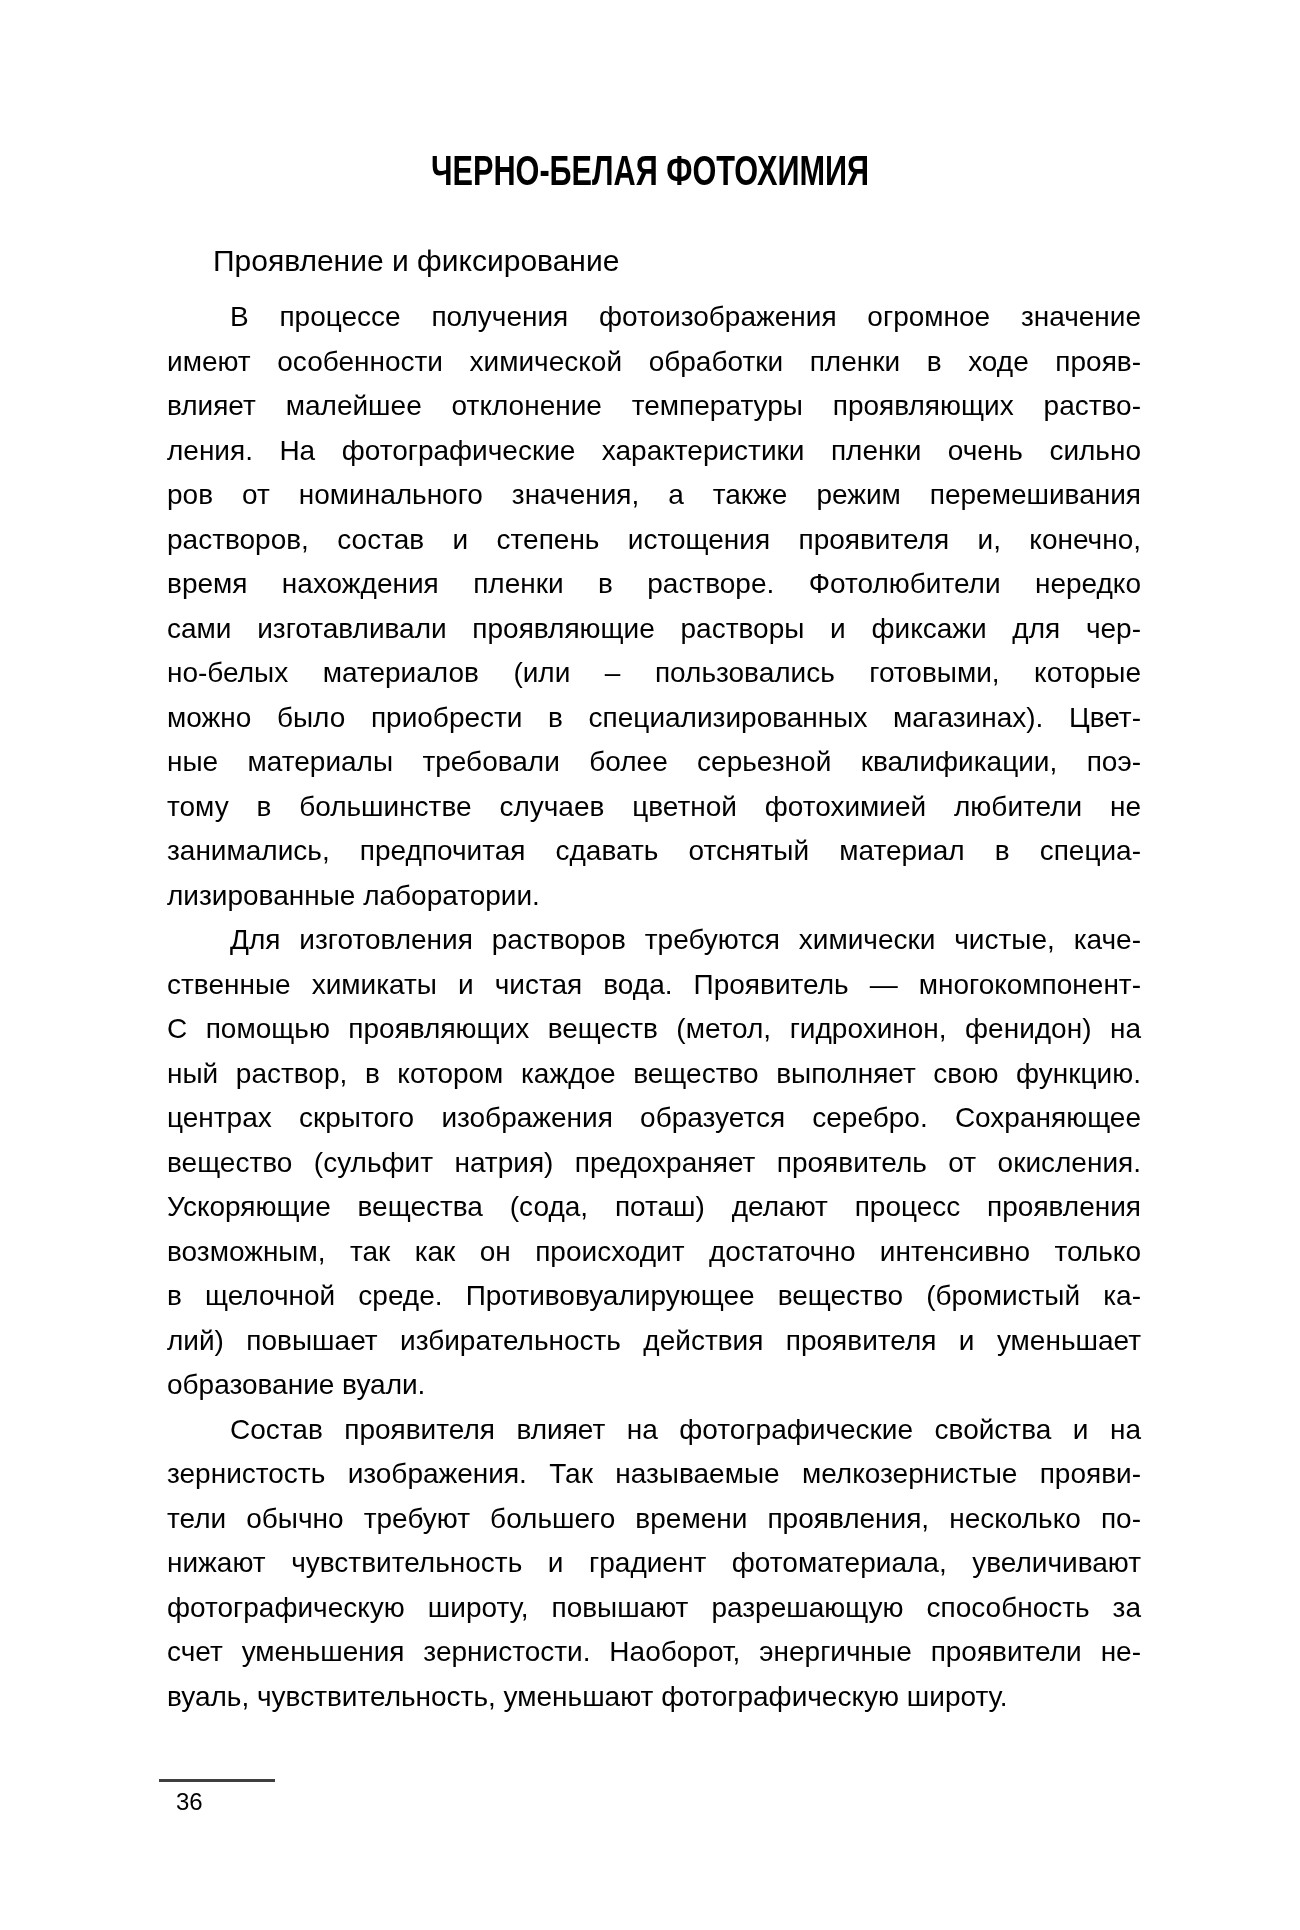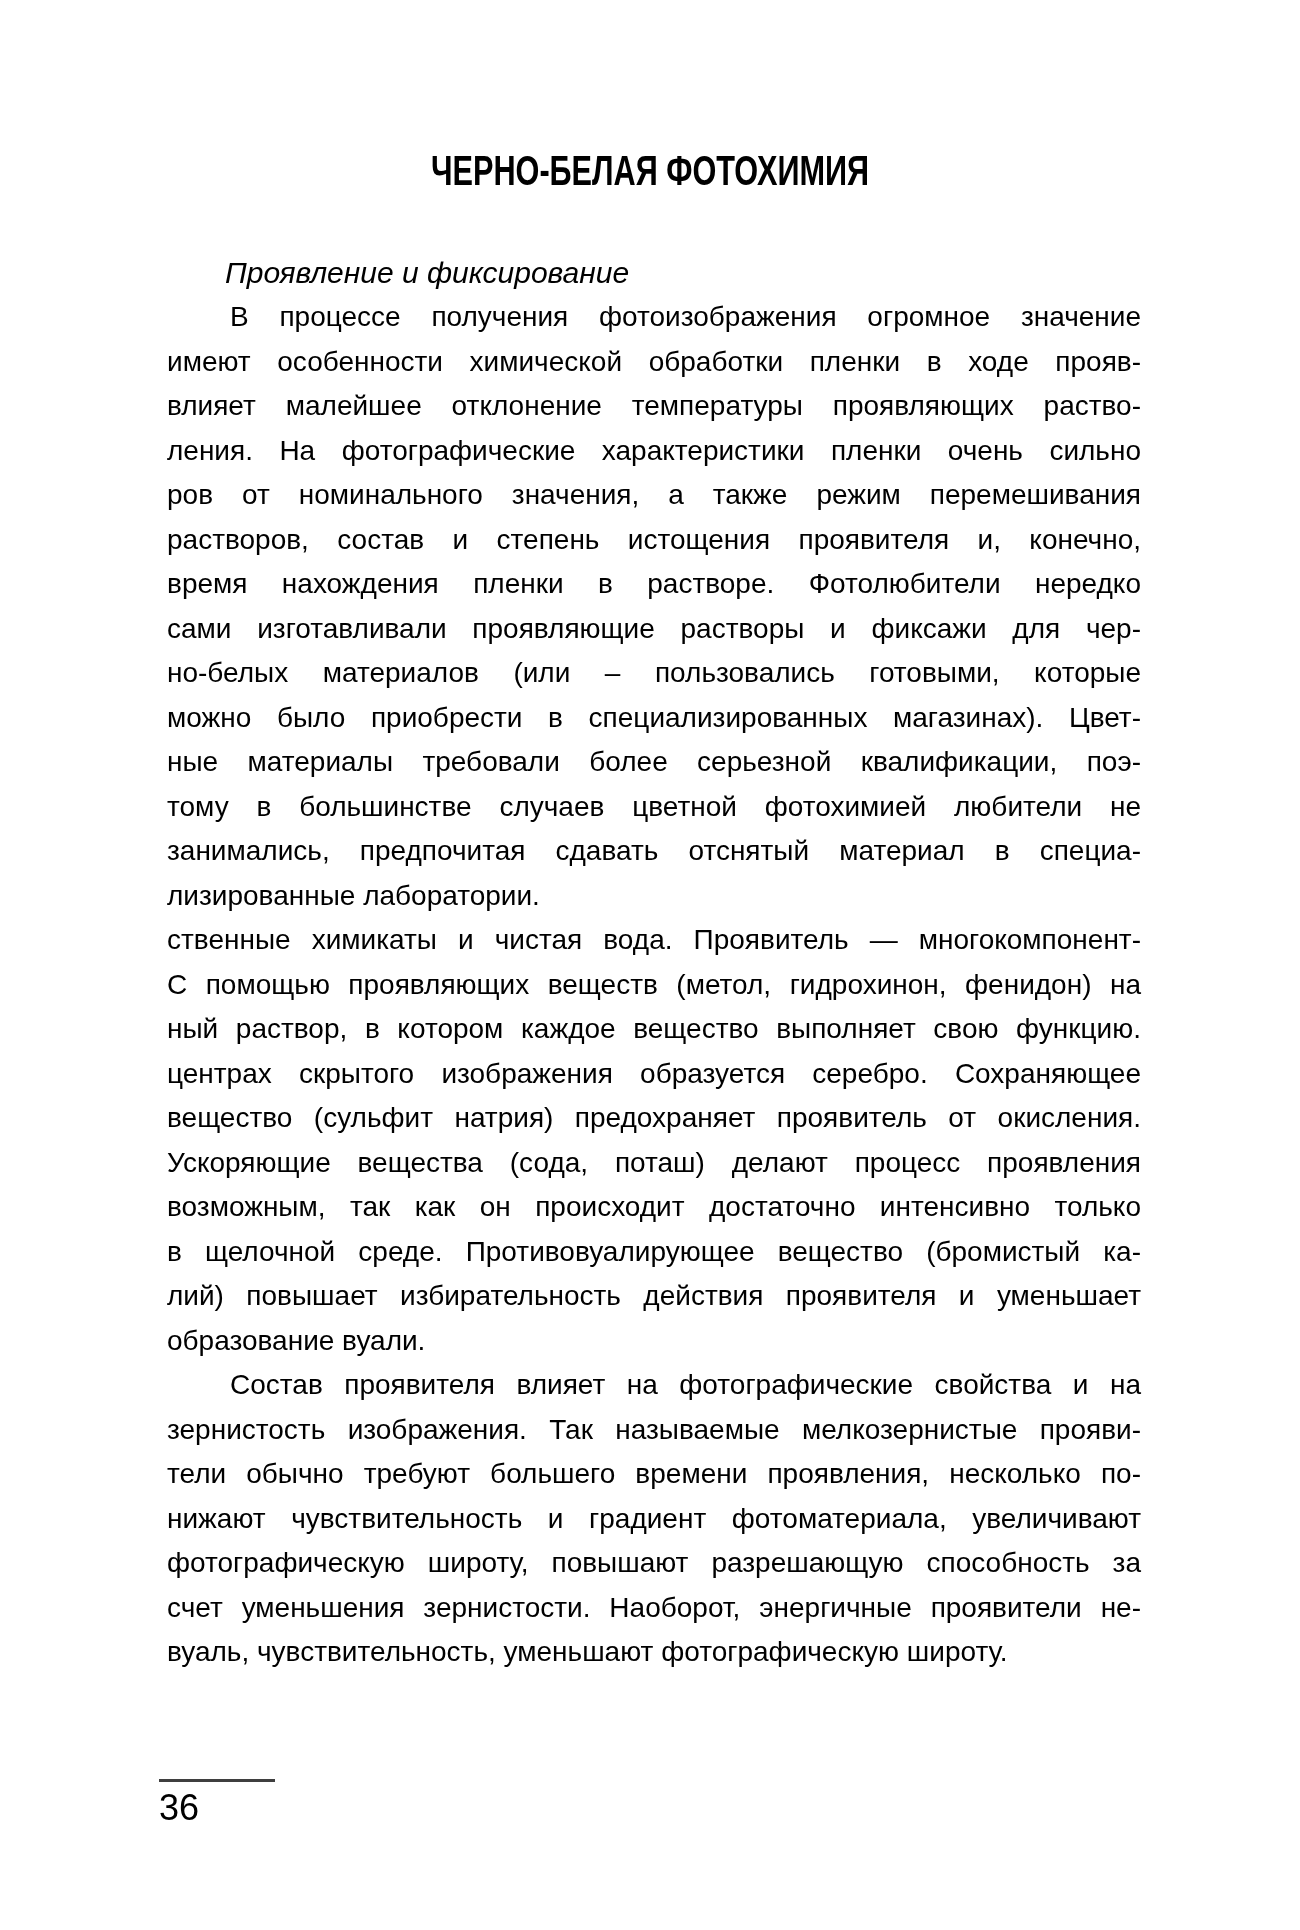--- a/index.html
+++ b/index.html
@@ -21,23 +21,22 @@
     font-weight: bold;
     line-height: 1;
     letter-spacing: 0px;
     transform: scaleX(0.73);
     transform-origin: 50% 50%;
     white-space: nowrap;
   }
   .subtitle {
     position: absolute;
     top: 246px; left: 213px;
-    margin: 12px;
+    margin: 0;
     font-size: 30px;
-    font-style: italic;
     font-weight: normal;
     line-height: 1;
     white-space: nowrap;
   }
   .body-text {
     position: absolute;
     left: 159px; top: 295px;
     width: 982px;
     font-size: 28px;
   }
@@ -54,22 +53,22 @@
   .line.first { text-indent: 63px; }
   .line.last { text-align: center; text-align-last: left; }
   .footer-rule {
     position: absolute;
     left: 159px; top: 1779px;
     width: 116px; height: 3px;
     background: #3f3f3f;
   }
   .page-number {
     position: absolute;
-    left: 159px; top: 1790px;
-    font-size: 36px;
+    left: 176px; top: 1790px;
+    font-size: 24px;
     line-height: 1;
   }
 </style>
 </head>
 <body>
 
 <div class="page">
   <h1 class="title">ЧЕРНО-БЕЛАЯ ФОТОХИМИЯ</h1>
   <h2 class="subtitle">Проявление и фиксирование</h2>
   <div class="body-text" id="body-text">
@@ -83,20 +82,21 @@
         <div class="line">время нахождения пленки в растворе. Фотолюбители нередко</div>
         <div class="line">сами изготавливали проявляющие растворы и фиксажи для чер-</div>
         <div class="line">но-белых материалов (или – пользовались готовыми, которые</div>
         <div class="line">можно было приобрести в специализированных магазинах). Цвет-</div>
         <div class="line">ные материалы требовали более серьезной квалификации, поэ-</div>
         <div class="line">тому в большинстве случаев цветной фотохимией любители не</div>
         <div class="line">занимались, предпочитая сдавать отснятый материал в специа-</div>
         <div class="line last">лизированные лаборатории.</div>
       </div>
       <div class="paragraph">
+        <div class="line first">Для изготовления растворов требуются химически чистые, каче-</div>
         <div class="line">ственные химикаты и чистая вода. Проявитель — многокомпонент-</div>
         <div class="line">С помощью проявляющих веществ (метол, гидрохинон, фенидон) на</div>
         <div class="line">ный раствор, в котором каждое вещество выполняет свою функцию.</div>
         <div class="line">центрах скрытого изображения образуется серебро. Сохраняющее</div>
         <div class="line">вещество (сульфит натрия) предохраняет проявитель от окисления.</div>
         <div class="line">Ускоряющие вещества (сода, поташ) делают процесс проявления</div>
         <div class="line">возможным, так как он происходит достаточно интенсивно только</div>
         <div class="line">в щелочной среде. Противовуалирующее вещество (бромистый ка-</div>
         <div class="line">лий) повышает избирательность действия проявителя и уменьшает</div>
         <div class="line last">образование вуали.</div>

